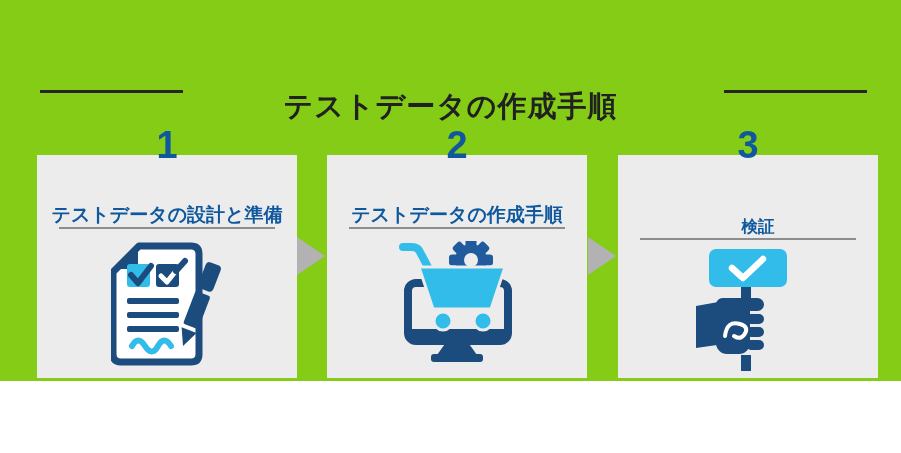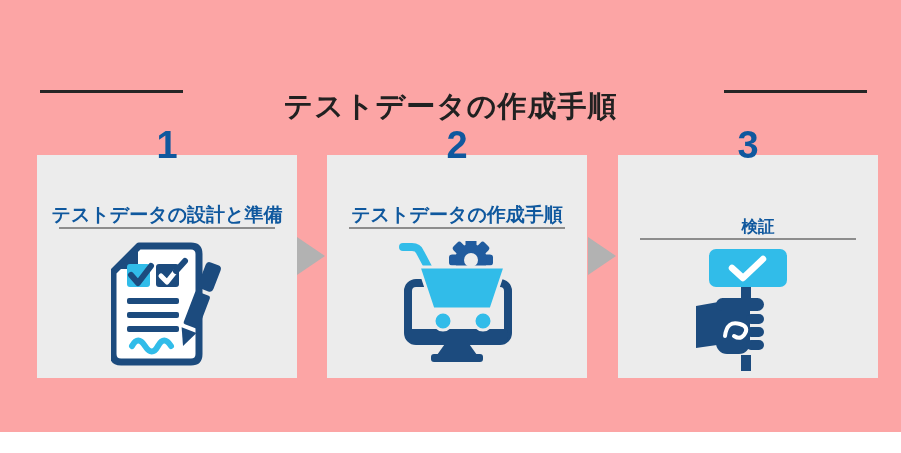--- a/index.html
+++ b/index.html
@@ -1,17 +1,17 @@
 <!DOCTYPE html>
 <html><head>
 <meta charset="utf-8">
 <style>
   html,body{margin:0;padding:0;background:#ffffff;}
   body{font-family:"Liberation Sans","DejaVu Sans",sans-serif;}
-  .stage{position:relative;width:901px;height:432px;background:#fca5a5;overflow:hidden;}
+  .stage{position:relative;width:901px;height:381px;background:#84cc16;overflow:hidden;}
 
   
   .main-title{position:absolute;top:70px;left:0;width:901px;text-align:center;
     font-size:29px;font-weight:bold;color:#212121;letter-spacing:1px;line-height:34px;}
   .title-rule{position:absolute;top:90px;height:3px;width:143px;background:#262626;}
   .rule-left{left:40px;}
   .rule-right{left:724px;}
 
   
   .step{position:absolute;top:129px;width:260px;}

